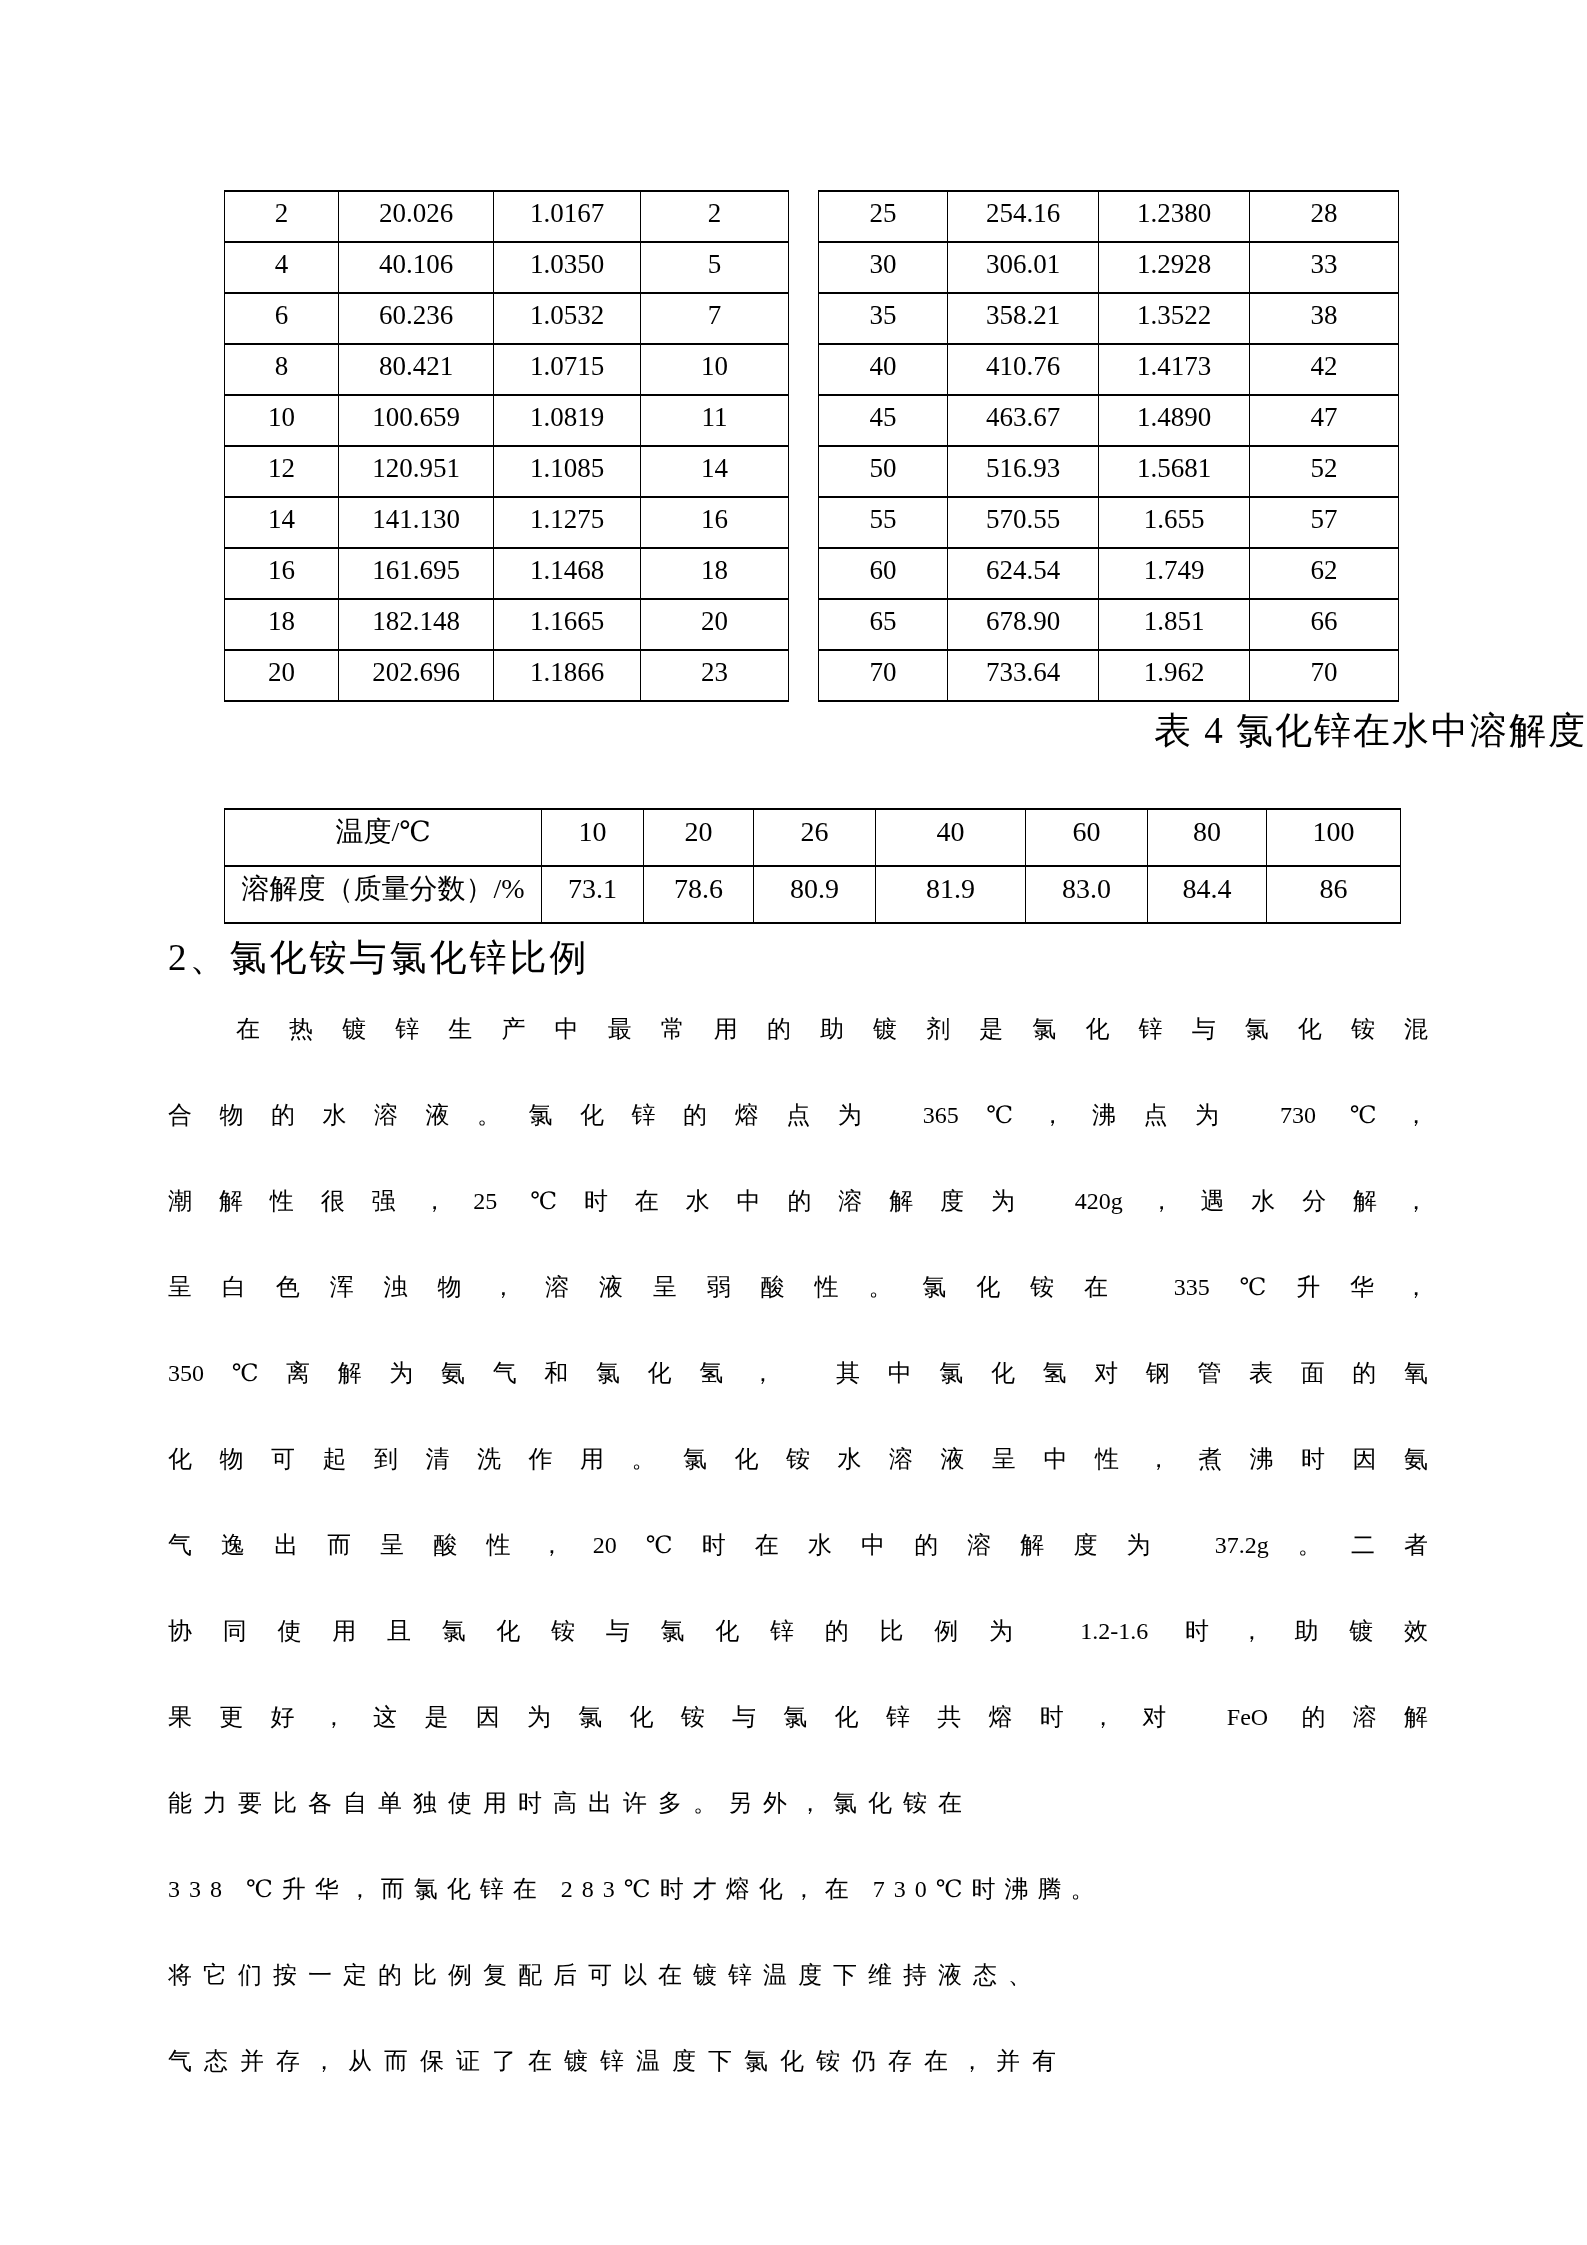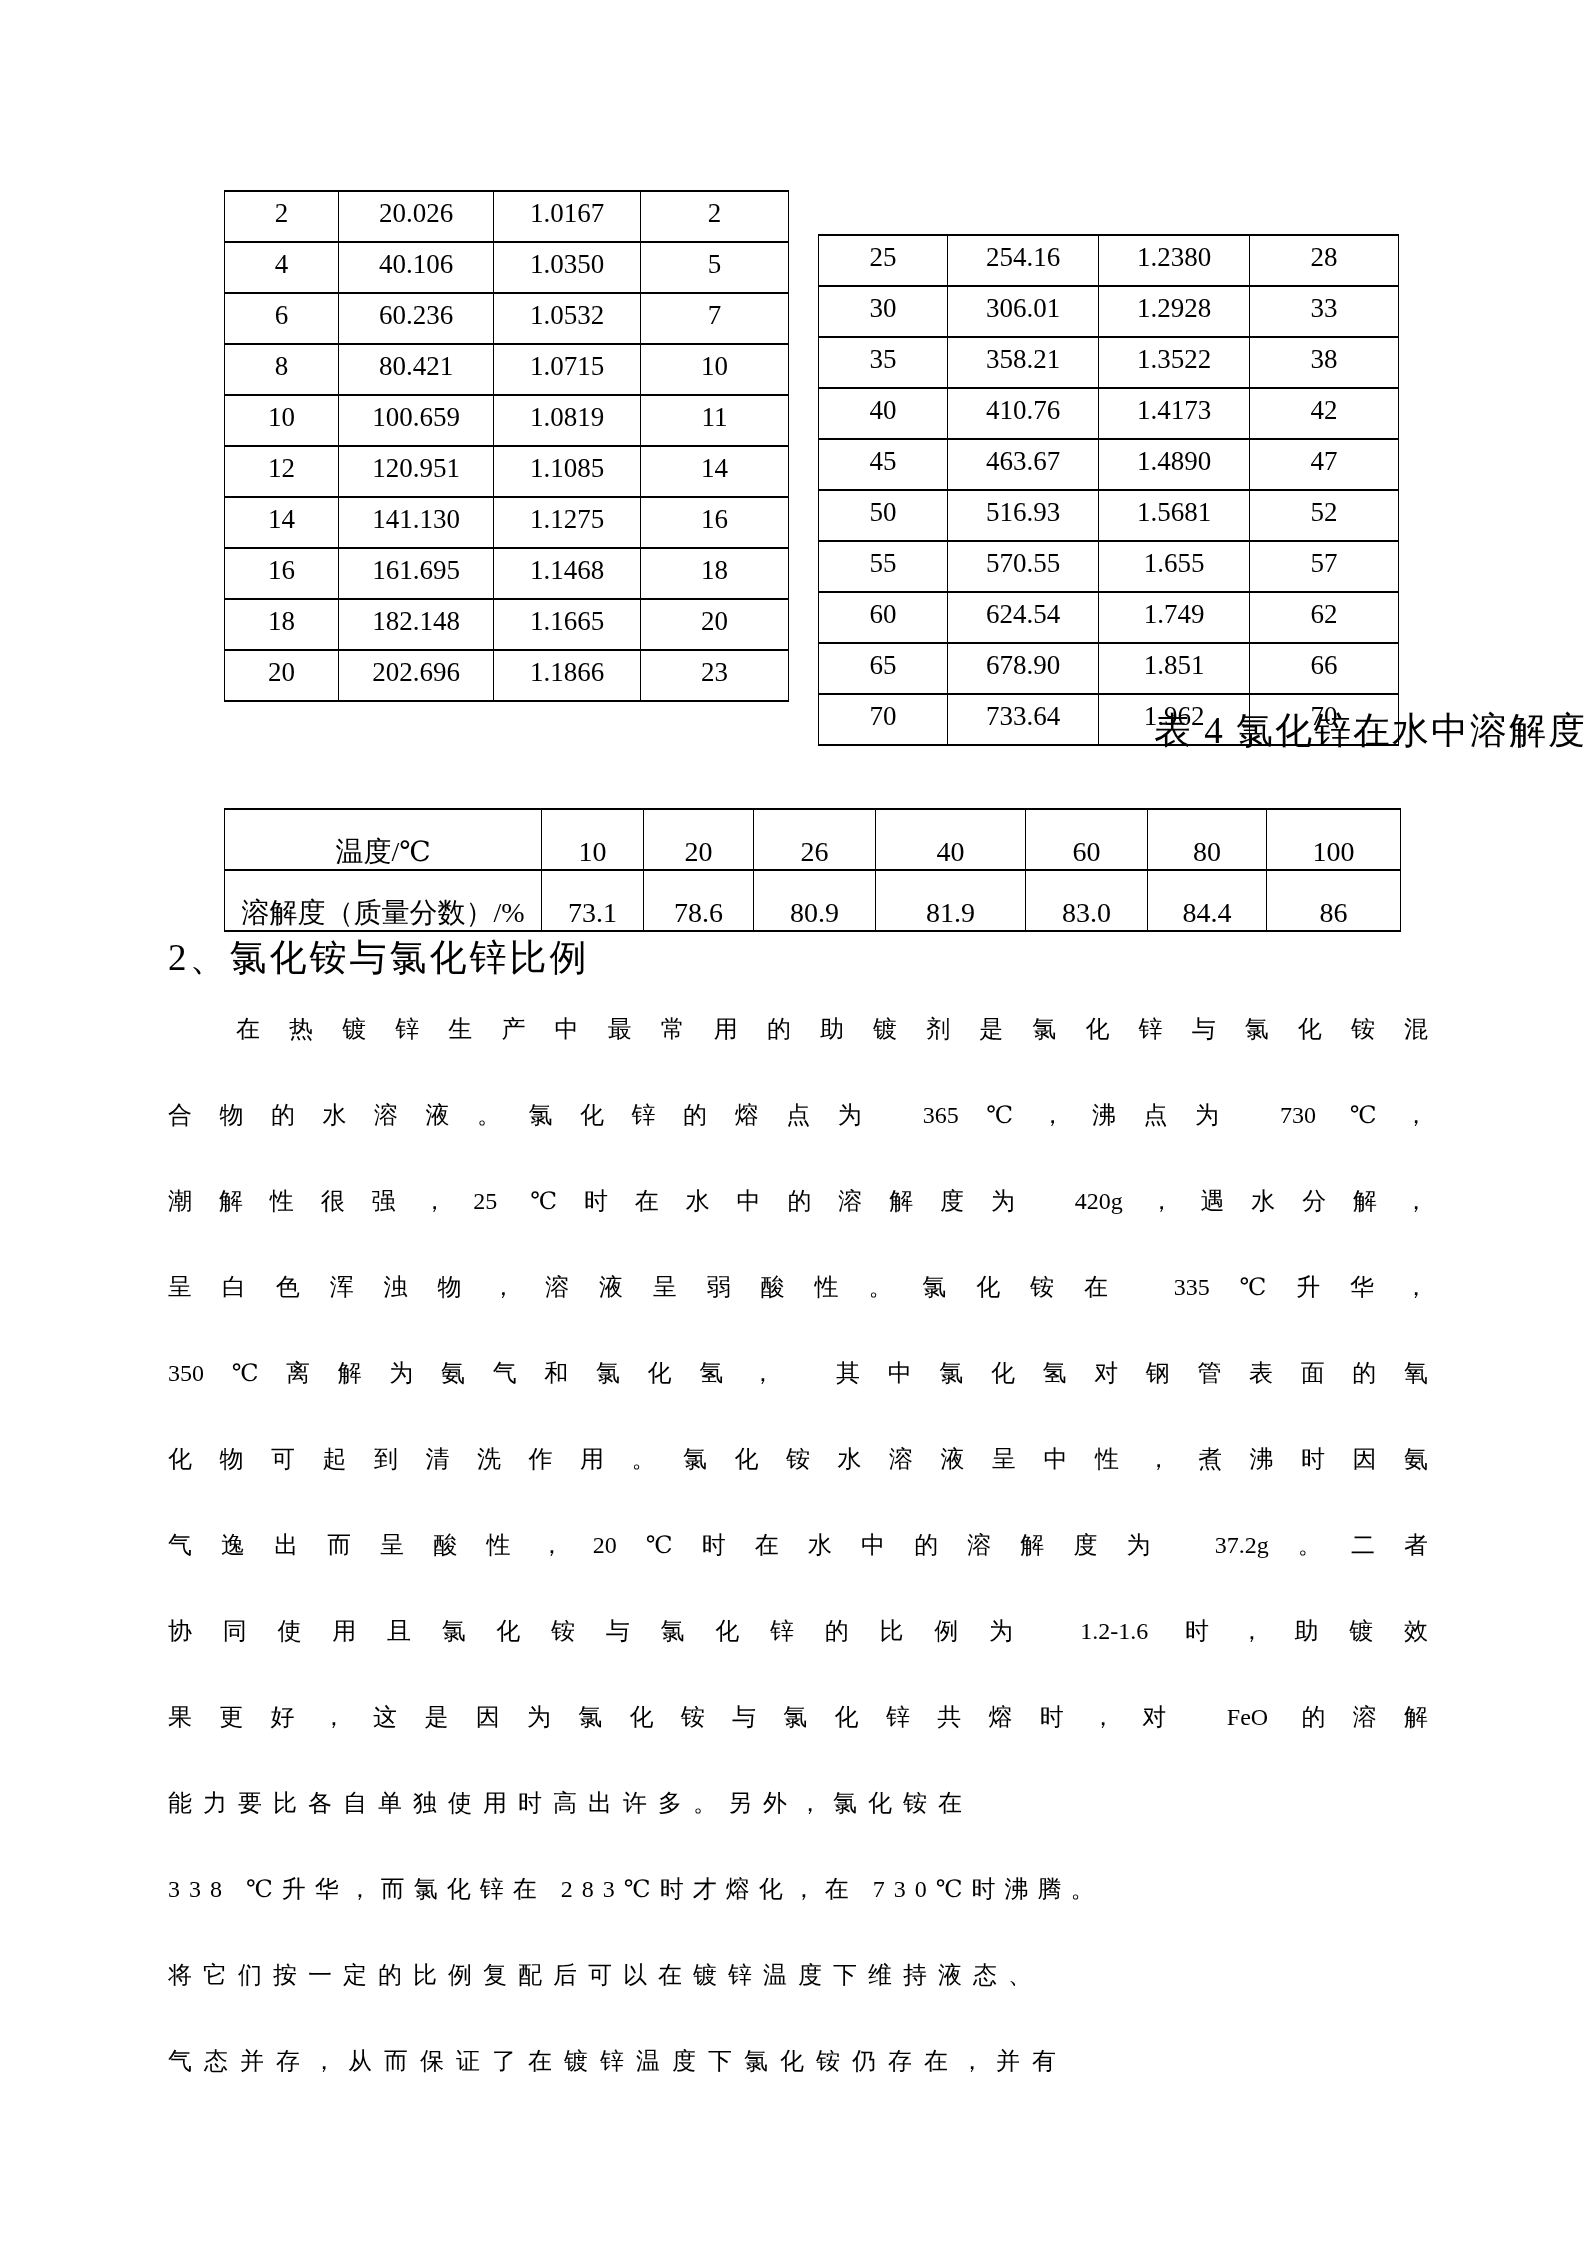--- a/index.html
+++ b/index.html
@@ -22,35 +22,35 @@
     border-width:2px 1px;
     text-align:center;
     vertical-align:top;
     padding:5px 2px 0 2px;
     font-size:27px;
     line-height:1.25;
     white-space:nowrap;
     overflow:hidden;
   }
   .t1{width:564px;}
-  .t1r{width:580px;margin-top:44px;}
+  .t1r{width:580px;}
   .t1 tr,.t1r tr{height:51px;}
   .tgap{width:29px;}
   
   .caption{
     position:absolute;left:0;top:706px;width:1587px;
     text-align:right;
     font-size:37px;
     letter-spacing:2px;
   }
   
   .t2wrap{position:absolute;left:224px;top:808px;}
   .t2{width:1176px;}
   .t2 tr{height:57px;}
-  .t2 td{font-size:28px;padding-top:24px;border-radius:27px;}
+  .t2 td{font-size:28px;padding-top:4px;border-radius:27px;}
   
   .heading{
     position:absolute;left:168px;top:930px;
     font-size:37px;
     line-height:56px;
     letter-spacing:3px;
   }
   
   .paragraph{
     position:absolute;left:168px;top:986px;width:1260px;

